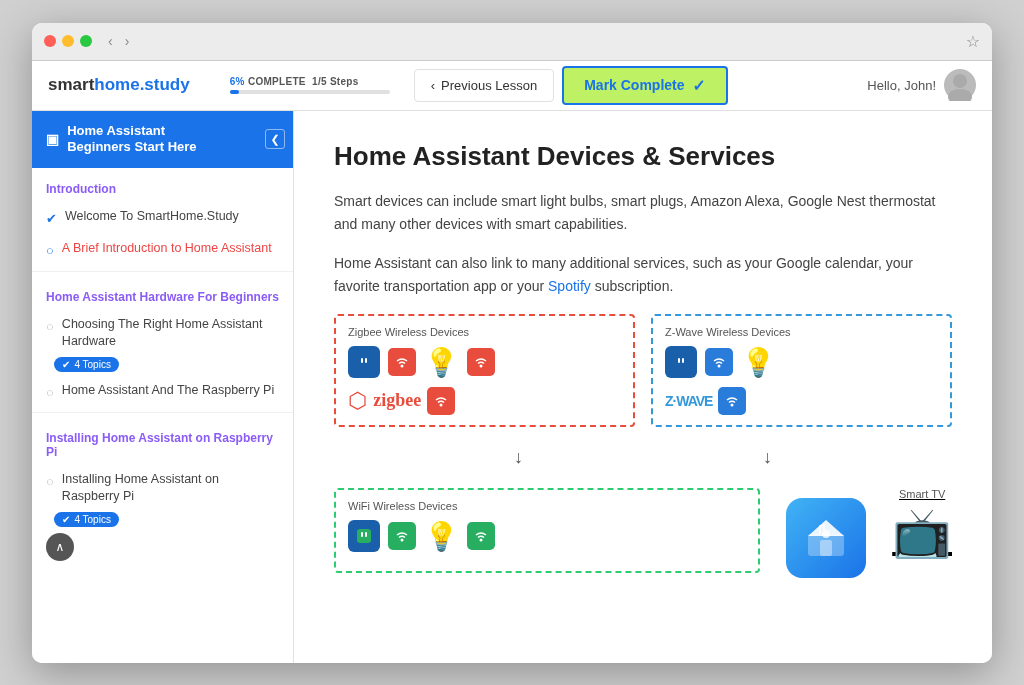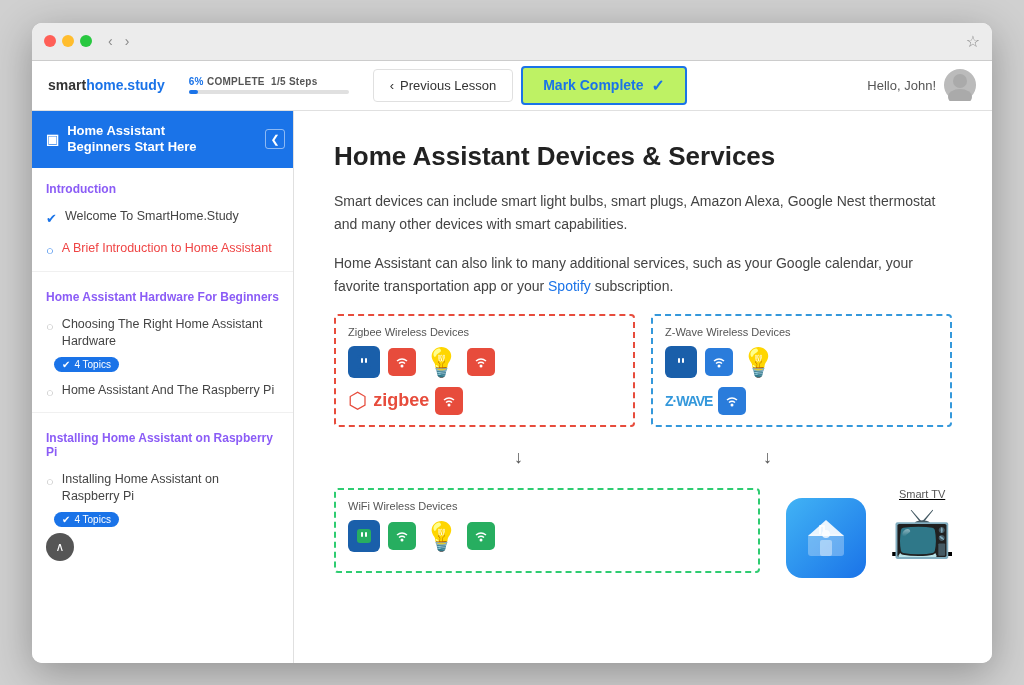--- a/index.html
+++ b/index.html
@@ -65,24 +65,24 @@
       background: #fff;
       border-bottom: 1px solid #e0e0e0;
       height: 50px;
       display: flex;
       align-items: center;
       padding: 0 16px;
       flex-shrink: 0;
       gap: 0;
     }
     .logo {
-      font-size: 14px;
+      font-size: 17px;
       font-weight: 700;
       color: #333;
-      margin-right: 24px;
+      margin-right: 40px;
       white-space: nowrap;
     }
     .logo span.smart { color: #333; }
     .logo span.home { color: #1a73e8; }
     .progress-section {
       display: flex;
       flex-direction: column;
       gap: 3px;
       margin-right: 24px;
       min-width: 160px;
@@ -535,21 +535,21 @@
               <div class="wifi-badge">
                 <svg width="14" height="14" viewBox="0 0 14 14">
                   <path d="M2 6 Q7 2 12 6" stroke="white" stroke-width="1.5" fill="none"></path>
                   <path d="M4 8.5 Q7 6 10 8.5" stroke="white" stroke-width="1.5" fill="none"></path>
                   <circle cx="7" cy="11" r="1.5" fill="white"></circle>
                 </svg>
               </div>
             </div>
             <div class="device-brand">
               <span style="color:#e74c3c;font-size:22px;">⬡</span>
-              <span style="color:#e74c3c;font-size:18px;font-weight:700;">zigbee</span>
+              <span style="color:#e74c3c;font-size:18px;font-weight:700;font-family:Liberation Serif, serif;">zigbee</span>
               <div class="wifi-badge">
                 <svg width="14" height="14" viewBox="0 0 14 14">
                   <path d="M2 6 Q7 2 12 6" stroke="white" stroke-width="1.5" fill="none"></path>
                   <path d="M4 8.5 Q7 6 10 8.5" stroke="white" stroke-width="1.5" fill="none"></path>
                   <circle cx="7" cy="11" r="1.5" fill="white"></circle>
                 </svg>
               </div>
             </div>
           </div>
 

